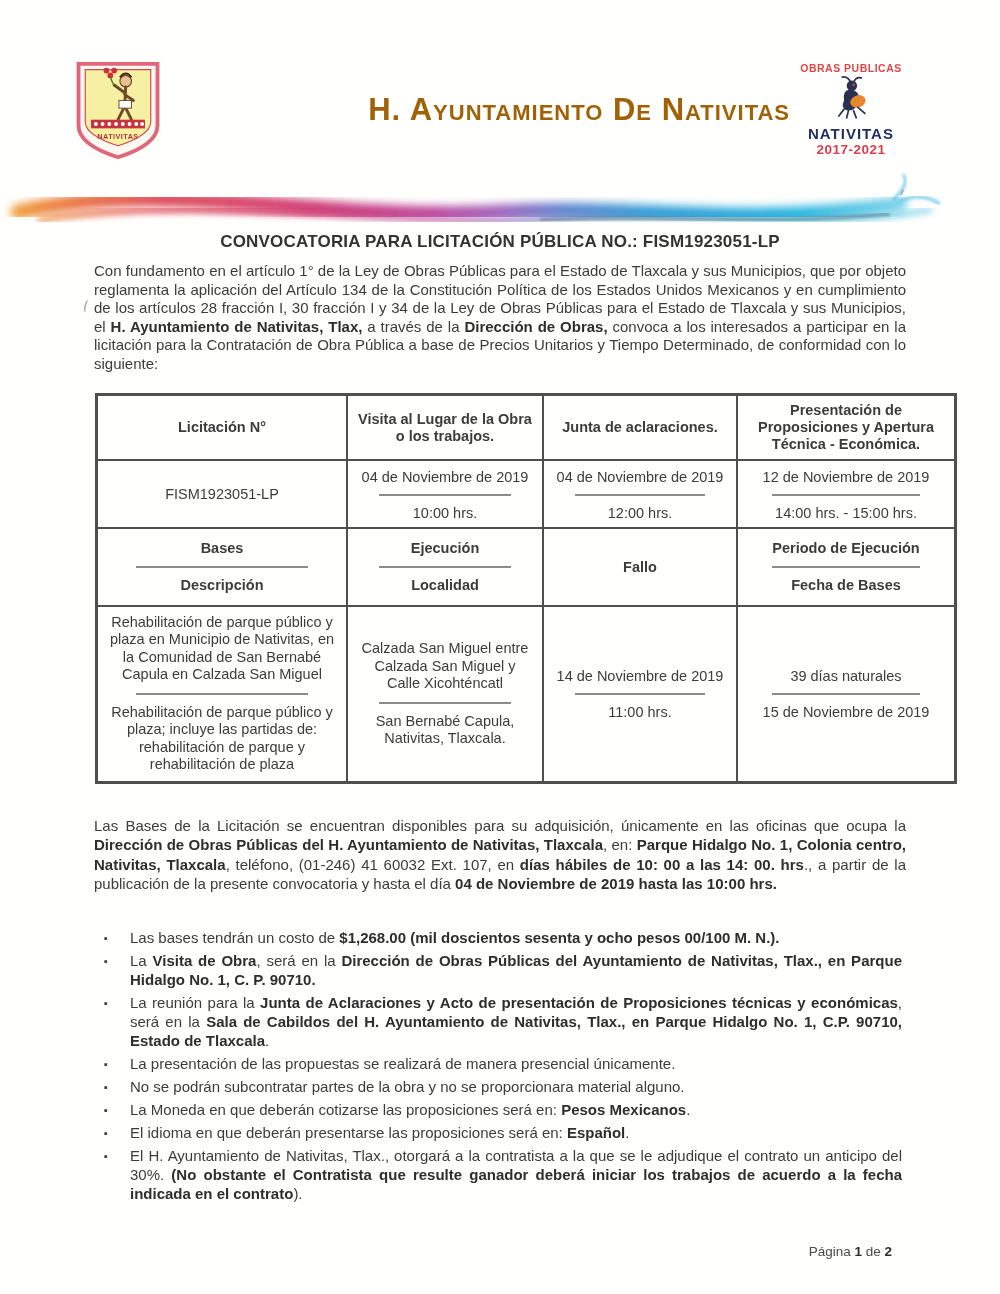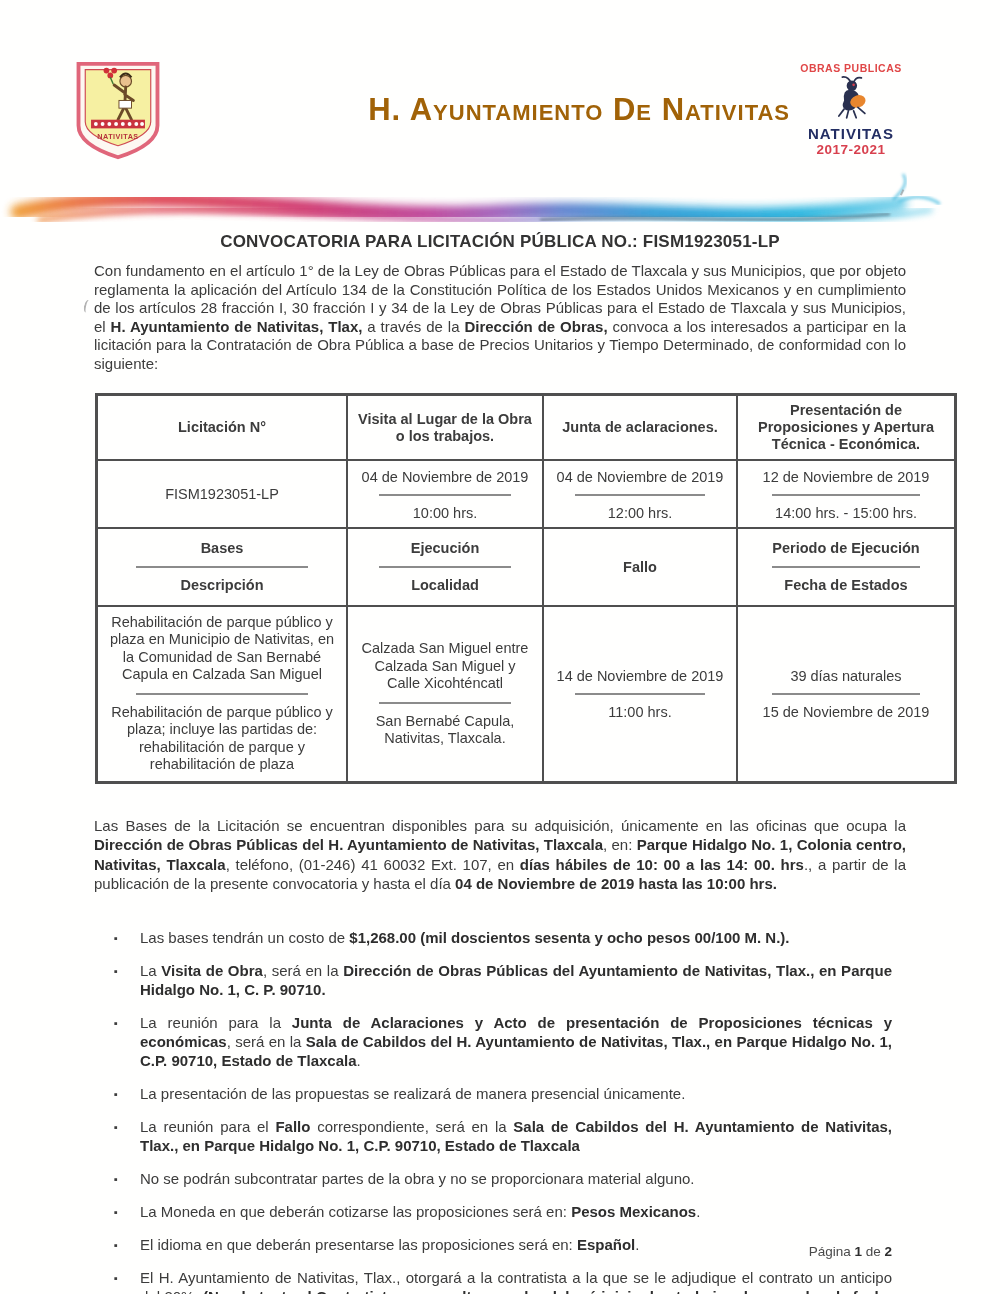--- a/index.html
+++ b/index.html
@@ -34,21 +34,21 @@
   .row-h{height:58px;}
   .row-dates{height:64px;}
   .row-labels{height:78px;}
   .row-details{height:176px;}
   .cell-line{border-top:2px solid #8b8b8b;width:74%;margin:9px auto;}
   .cell-top{margin-top:2px;}
   .cell-small{font-size:14px;line-height:17.5px;}
 
   
   ul.bullets{list-style:none;margin:34px 94px 0 94px;padding:0;}
-  ul.bullets li{position:relative;padding-left:32px;font-size:15px;line-height:19px;text-align:justify;margin:14px;}
+  ul.bullets li{position:relative;padding-left:32px;font-size:15px;line-height:19px;text-align:justify;margin:4px;}
   ul.bullets li::before{content:"▪";position:absolute;left:6px;top:1px;font-size:11px;color:#3c3c3c;}
 
   .footer{position:absolute;right:108px;top:1244px;font-size:13.5px;color:#4a4a4a;}
 </style>
 </head>
 <body>
 
 <div class="page">
 
   <div class="header">
@@ -169,21 +169,21 @@
       </td>
       <td class="hdr">
         <div>Ejecución</div>
         <div class="cell-line"></div>
         <div>Localidad</div>
       </td>
       <td class="hdr">Fallo</td>
       <td class="hdr">
         <div>Periodo de Ejecución</div>
         <div class="cell-line"></div>
-        <div>Fecha de Estados</div>
+        <div>Fecha de Bases</div>
       </td>
     </tr>
     <tr class="row-details">
       <td class="cell-small">
         <div>Rehabilitación de parque público y plaza en Municipio de Nativitas, en la Comunidad de San Bernabé Capula en Calzada San Miguel</div>
         <div class="cell-line"></div>
         <div>Rehabilitación de parque público y plaza; incluye las partidas de: rehabilitación de parque y rehabilitación de plaza</div>
       </td>
       <td class="cell-small">
         <div>Calzada San Miguel entre Calzada San Miguel y Calle Xicohténcatl</div>
@@ -204,21 +204,20 @@
   </tbody>
     </table>
 
   <p class="body-text" style="margin-top:32px;line-height:19.5px;"><span>Las Bases de la Licitación se encuentran disponibles para su adquisición, únicamente en las oficinas que ocupa la </span><span class="b">Dirección de Obras Públicas del H. Ayuntamiento de Nativitas, Tlaxcala</span><span>, en: </span><span class="b">Parque Hidalgo No. 1, Colonia centro, Nativitas, Tlaxcala</span><span>, teléfono, (01-246) 41 60032 Ext. 107, en </span><span class="b">días hábiles de 10: 00 a las 14: 00. hrs</span><span>., a partir de la publicación de la presente convocatoria y hasta el día </span><span class="b">04 de Noviembre de 2019 hasta las 10:00 hrs.</span></p>
 
   <ul class="bullets">
     <li><span>Las bases tendrán un costo de </span><span class="b">$1,268.00 (mil doscientos sesenta y ocho pesos 00/100 M. N.).</span></li>
     <li><span>La </span><span class="b">Visita de Obra</span><span>, será en la </span><span class="b">Dirección de Obras Públicas del Ayuntamiento de Nativitas, Tlax., en Parque Hidalgo No. 1, C. P. 90710.</span></li>
     <li><span>La reunión para la </span><span class="b">Junta de Aclaraciones y Acto de presentación de Proposiciones técnicas y económicas</span><span>, será en la </span><span class="b">Sala de Cabildos del H. Ayuntamiento de Nativitas, Tlax., en Parque Hidalgo No. 1, C.P. 90710, Estado de Tlaxcala</span><span>.</span></li>
     <li><span>La presentación de las propuestas se realizará de manera presencial únicamente.</span></li>
-    <li><span>La reunión para el </span><span class="b">Fallo</span><span> correspondiente, será en la </span><span class="b">Sala de Cabildos del H. Ayuntamiento de Nativitas, Tlax., en Parque Hidalgo No. 1, C.P. 90710, Estado de Tlaxcala</span></li>
     <li><span>No se podrán subcontratar partes de la obra y no se proporcionara material alguno.</span></li>
     <li><span>La Moneda en que deberán cotizarse las proposiciones será en: </span><span class="b">Pesos Mexicanos</span><span>.</span></li>
     <li><span>El idioma en que deberán presentarse las proposiciones será en: </span><span class="b">Español</span><span>.</span></li>
     <li><span>El H. Ayuntamiento de Nativitas, Tlax., otorgará a la contratista a la que se le adjudique el contrato un anticipo del 30%.  </span><span class="b">(No obstante el Contratista que resulte ganador deberá iniciar los trabajos de acuerdo a la fecha indicada en el contrato</span><span>).</span></li>
   </ul>
 
   <div class="footer"><span>Página </span><span class="b">1</span><span> de </span><span class="b">2</span></div>
 
 </div>
 

